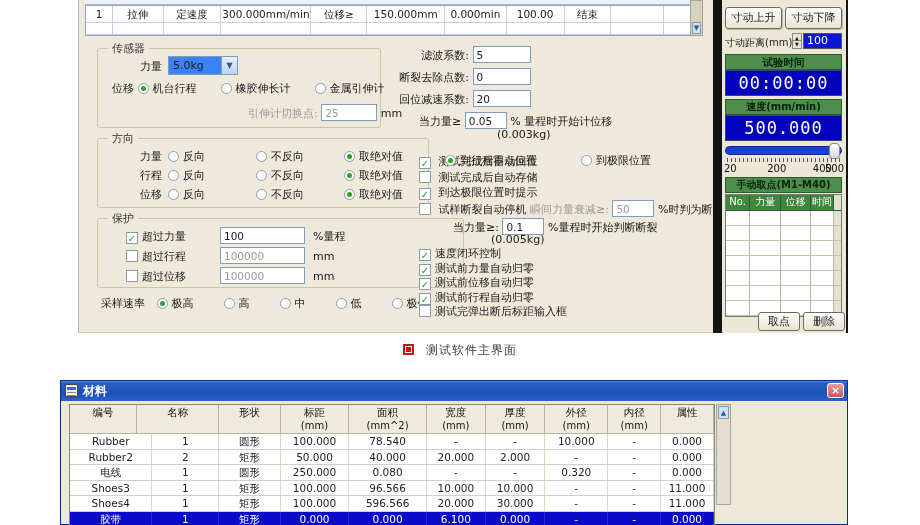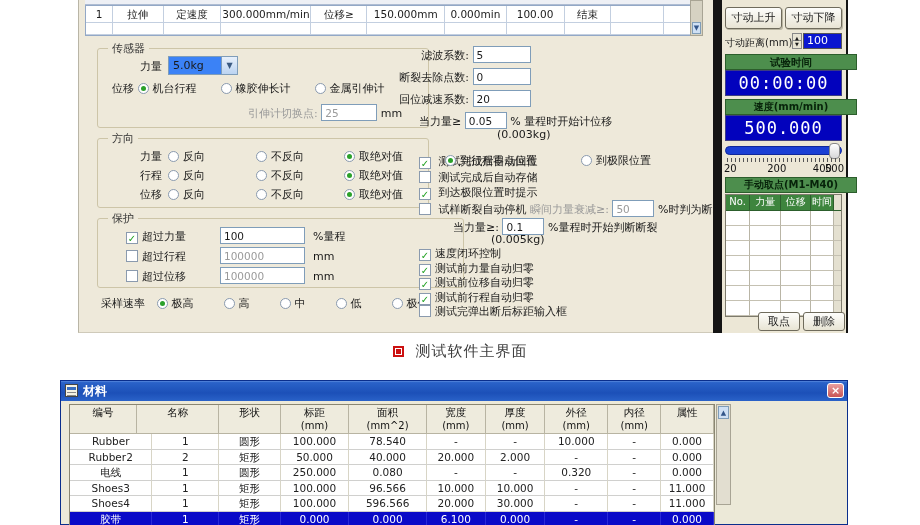--- a/index.html
+++ b/index.html
@@ -47,21 +47,21 @@
   .lbl-line { position:absolute; white-space:nowrap; }
   .rlabel { display:inline-block; text-align:right; }
 
   
   #dark-strip { left:713px; top:0; width:9px; height:333px; background:#141414; }
   #ctrl-panel { left:722px; top:0; width:126px; height:333px; background:#ece7d6;
     border-right:2px solid #141414; padding:0 3px; }
   .jog-btn { position:absolute; width:57px; height:22px; background:linear-gradient(#fdfdfb,#e8e4d4);
     border:1px solid #6f6b5c; border-radius:3px; box-shadow:1px 1px 0 #b9b5a2; text-align:center;
     line-height:20px; font-size:11px; }
-  .green-bar { position:absolute; left:3px; width:132px; height:16px; background:#4d8e4d;
+  .green-bar { position:absolute; left:3px; width:117px; height:16px; background:#4d8e4d;
     border:1px solid #2c5e2c; color:#07230a; font-weight:bold; text-align:center; line-height:14px; font-size:10.5px; }
   .blue-display { position:absolute; left:3px; width:117px; height:26px; background:#0202bd;
     border:1px solid #3c3c82; color:#fff; text-align:center; line-height:24px;
     font-family:"DejaVu Sans Mono","Liberation Mono",monospace; font-size:17px; letter-spacing:1px; }
   .slider-track { position:absolute; left:3px; width:117px; height:9px; border-radius:5px;
     background:#1a3fd4; border:1px solid #10279a; }
   .slider-thumb { position:absolute; top:-4px; width:11px; height:16px; background:linear-gradient(#ffffff,#d8d8d8);
     border:1px solid #888; border-radius:4px; }
   .tickmarks { position:absolute; left:5px; width:113px; height:4px;
     background:repeating-linear-gradient(90deg,#555 0 1px,transparent 1px 4px); }
@@ -77,21 +77,21 @@
   .man-head .man-cell { background:#3e853e; color:#fff; border-right:1px solid #2c5e2c;
     border-bottom:1px solid #2c5e2c; height:16px; }
   .man-cell:last-child { border-right:none; background:#e4e0d0; }
   .man-head .man-cell:last-child { background:#e4e0d0; }
 
   
   #caption { left:0; top:342px; width:920px; height:24px; text-align:center; }
   .cap-bullet { display:inline-block; width:11px; height:11px; border:2px solid #c11; background:#fff;
     vertical-align:-1px; position:relative; }
   .cap-bullet::after { content:""; position:absolute; left:1px; top:1px; right:1px; bottom:1px; background:#c11; }
-  .cap-text { font-size:15px; color:#3c3c3c; margin-left:12px; letter-spacing:1px; }
+  .cap-text { font-size:12px; color:#3c3c3c; margin-left:12px; letter-spacing:1px; }
 
   
   #mat-win { left:60px; top:380px; width:788px; height:145px; border:1px solid #0a2e8c; background:#ece9d8; }
   #mat-title { position:absolute; left:0; top:0; width:100%; height:20px;
     background:linear-gradient(180deg,#5a8ade 0%,#2a62c8 8%,#1c50b8 60%,#2a62c8 100%);
     color:#fff; font-weight:bold; font-size:12px; line-height:20px; }
   .mat-icon { position:absolute; left:4px; top:3px; width:13px; height:13px; background:#f6f2e2;
     border:1px solid #444; }
   .mat-icon::before { content:""; position:absolute; left:1px; top:2px; right:1px; height:3px; background:#3a6ec0; }
   .mat-icon::after { content:""; position:absolute; left:1px; top:7px; right:1px; height:1px; background:#888;
@@ -147,21 +147,21 @@
           <div class="st-cell" style="width: 7.6%;"></div>
           <div class="st-cell" style="width: 8.5%;"></div>
           <div class="st-cell" style="width: 6.2%;"></div>
         </div>
       </div>
     <div class="st-scroll">
       <div class="arrow">▼</div>
     </div>
   </div>
 
-  <div class="grpbox" style="left:18px;top:48px;width:332px;height:80px;">
+  <div class="grpbox" style="left:18px;top:48px;width:284px;height:80px;">
     <span class="grp-title">传感器</span>
     <div class="lbl-line" style="left:42px;top:10px;">力量</div>
     <div class="combo abs" style="left:70px;top:7px;">
       <span class="cval">5.0kg</span>
       <span class="cbtn">▼</span>
     </div>
     <div class="lbl-line" style="left:14px;top:32px;">
       <span>位移</span>
       <span id="disp-radios"><span style="margin-right: 24px; white-space: nowrap;"><span class="radio sel"></span><span>机台行程</span></span><span style="margin-right: 24px; white-space: nowrap;"><span class="radio"></span><span>橡胶伸长计</span></span><span style="margin-right: 24px; white-space: nowrap;"><span class="radio"></span><span>金属引伸计</span></span></span>
     </div>

